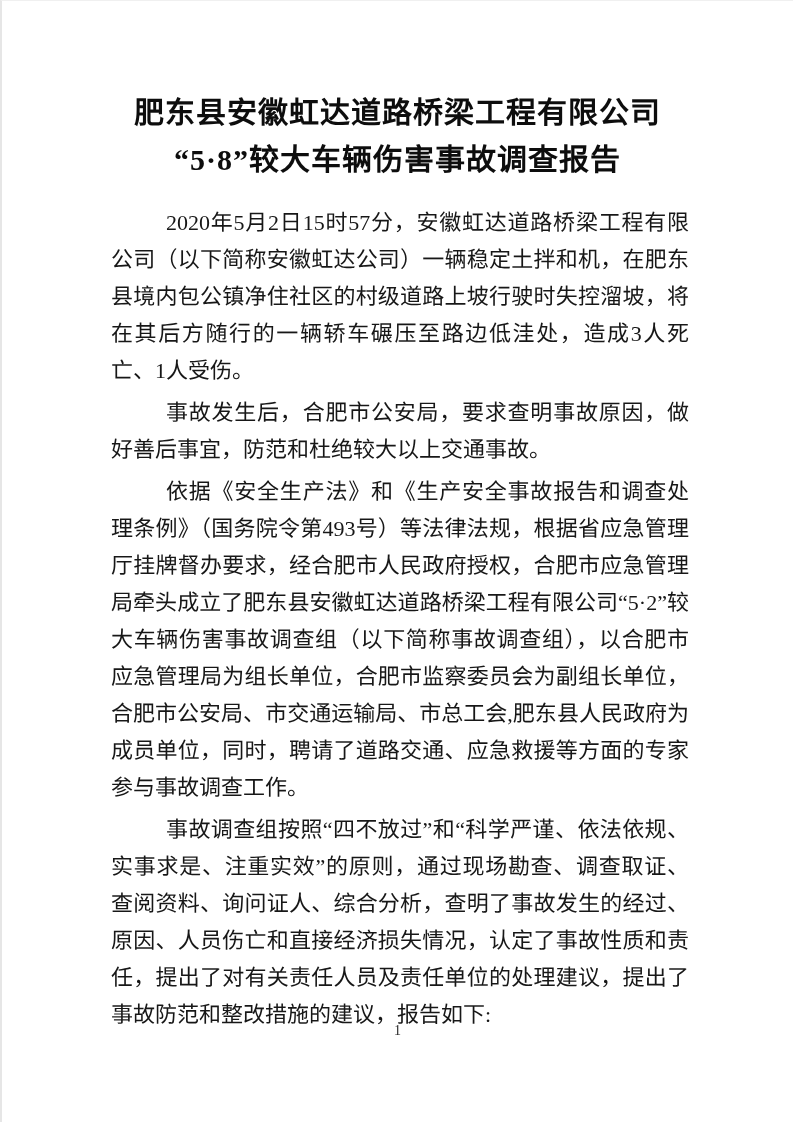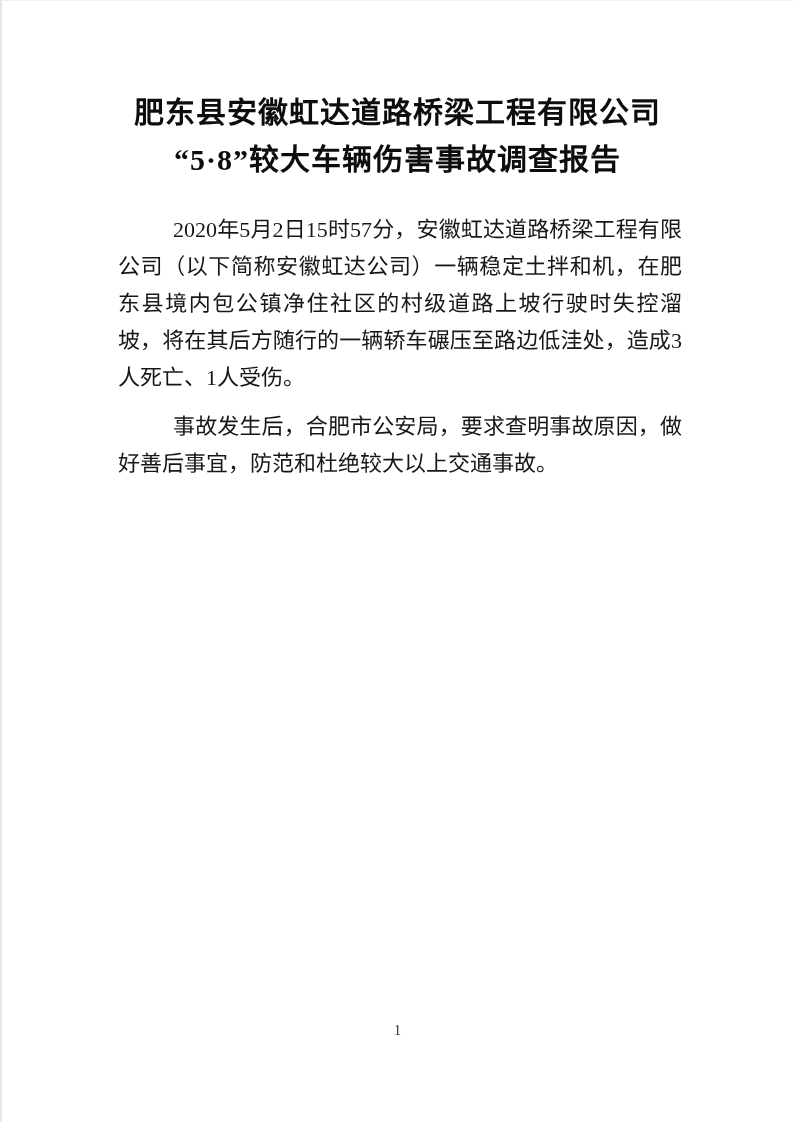--- a/index.html
+++ b/index.html
@@ -34,21 +34,21 @@
   }
   .doc-body {
     box-sizing: border-box;
     padding: 16px 99px 0 104px;
     font-size: 22px;
     line-height: 37px;
     text-align: justify;
     text-justify: inter-ideograph;
   }
   .doc-body p {
-    margin: 12px;
+    margin: 5px;
     text-indent: 2.5em;
     word-break: break-all;
   }
   .page-number {
     position: absolute;
     top: 1022px;
     left: 0;
     width: 100%;
     text-align: center;
     font-size: 14px;
@@ -61,17 +61,19 @@
 <div class="page">
 
   <h1 class="doc-title">
     <span class="title-line">肥东县安徽虹达道路桥梁工程有限公司</span>
     <span class="title-line">“5·8”较大车辆伤害事故调查报告</span>
   </h1>
 
   <div class="doc-body">
     <p>2020年5月2日15时57分，安徽虹达道路桥梁工程有限公司（以下简称安徽虹达公司）一辆稳定土拌和机，在肥东县境内包公镇净住社区的村级道路上坡行驶时失控溜坡，将在其后方随行的一辆轿车碾压至路边低洼处，造成3人死亡、1人受伤。</p>
     <p>事故发生后，合肥市公安局，要求查明事故原因，做好善后事宜，防范和杜绝较大以上交通事故。</p>
+    <p>依据《安全生产法》和《生产安全事故报告和调查处理条例》（国务院令第493号）等法律法规，根据省应急管理厅挂牌督办要求，经合肥市人民政府授权，合肥市应急管理局牵头成立了肥东县安徽虹达道路桥梁工程有限公司“5·2”较大车辆伤害事故调查组（以下简称事故调查组），以合肥市应急管理局为组长单位，合肥市监察委员会为副组长单位，合肥市公安局、市交通运输局、市总工会,肥东县人民政府为成员单位，同时，聘请了道路交通、应急救援等方面的专家参与事故调查工作。</p>
+    <p>事故调查组按照“四不放过”和“科学严谨、依法依规、实事求是、注重实效”的原则，通过现场勘查、调查取证、查阅资料、询问证人、综合分析，查明了事故发生的经过、原因、人员伤亡和直接经济损失情况，认定了事故性质和责任，提出了对有关责任人员及责任单位的处理建议，提出了事故防范和整改措施的建议，报告如下:</p>
   </div>
 
   <div class="page-number">1</div>
 
 </div>
 
 </body></html>

